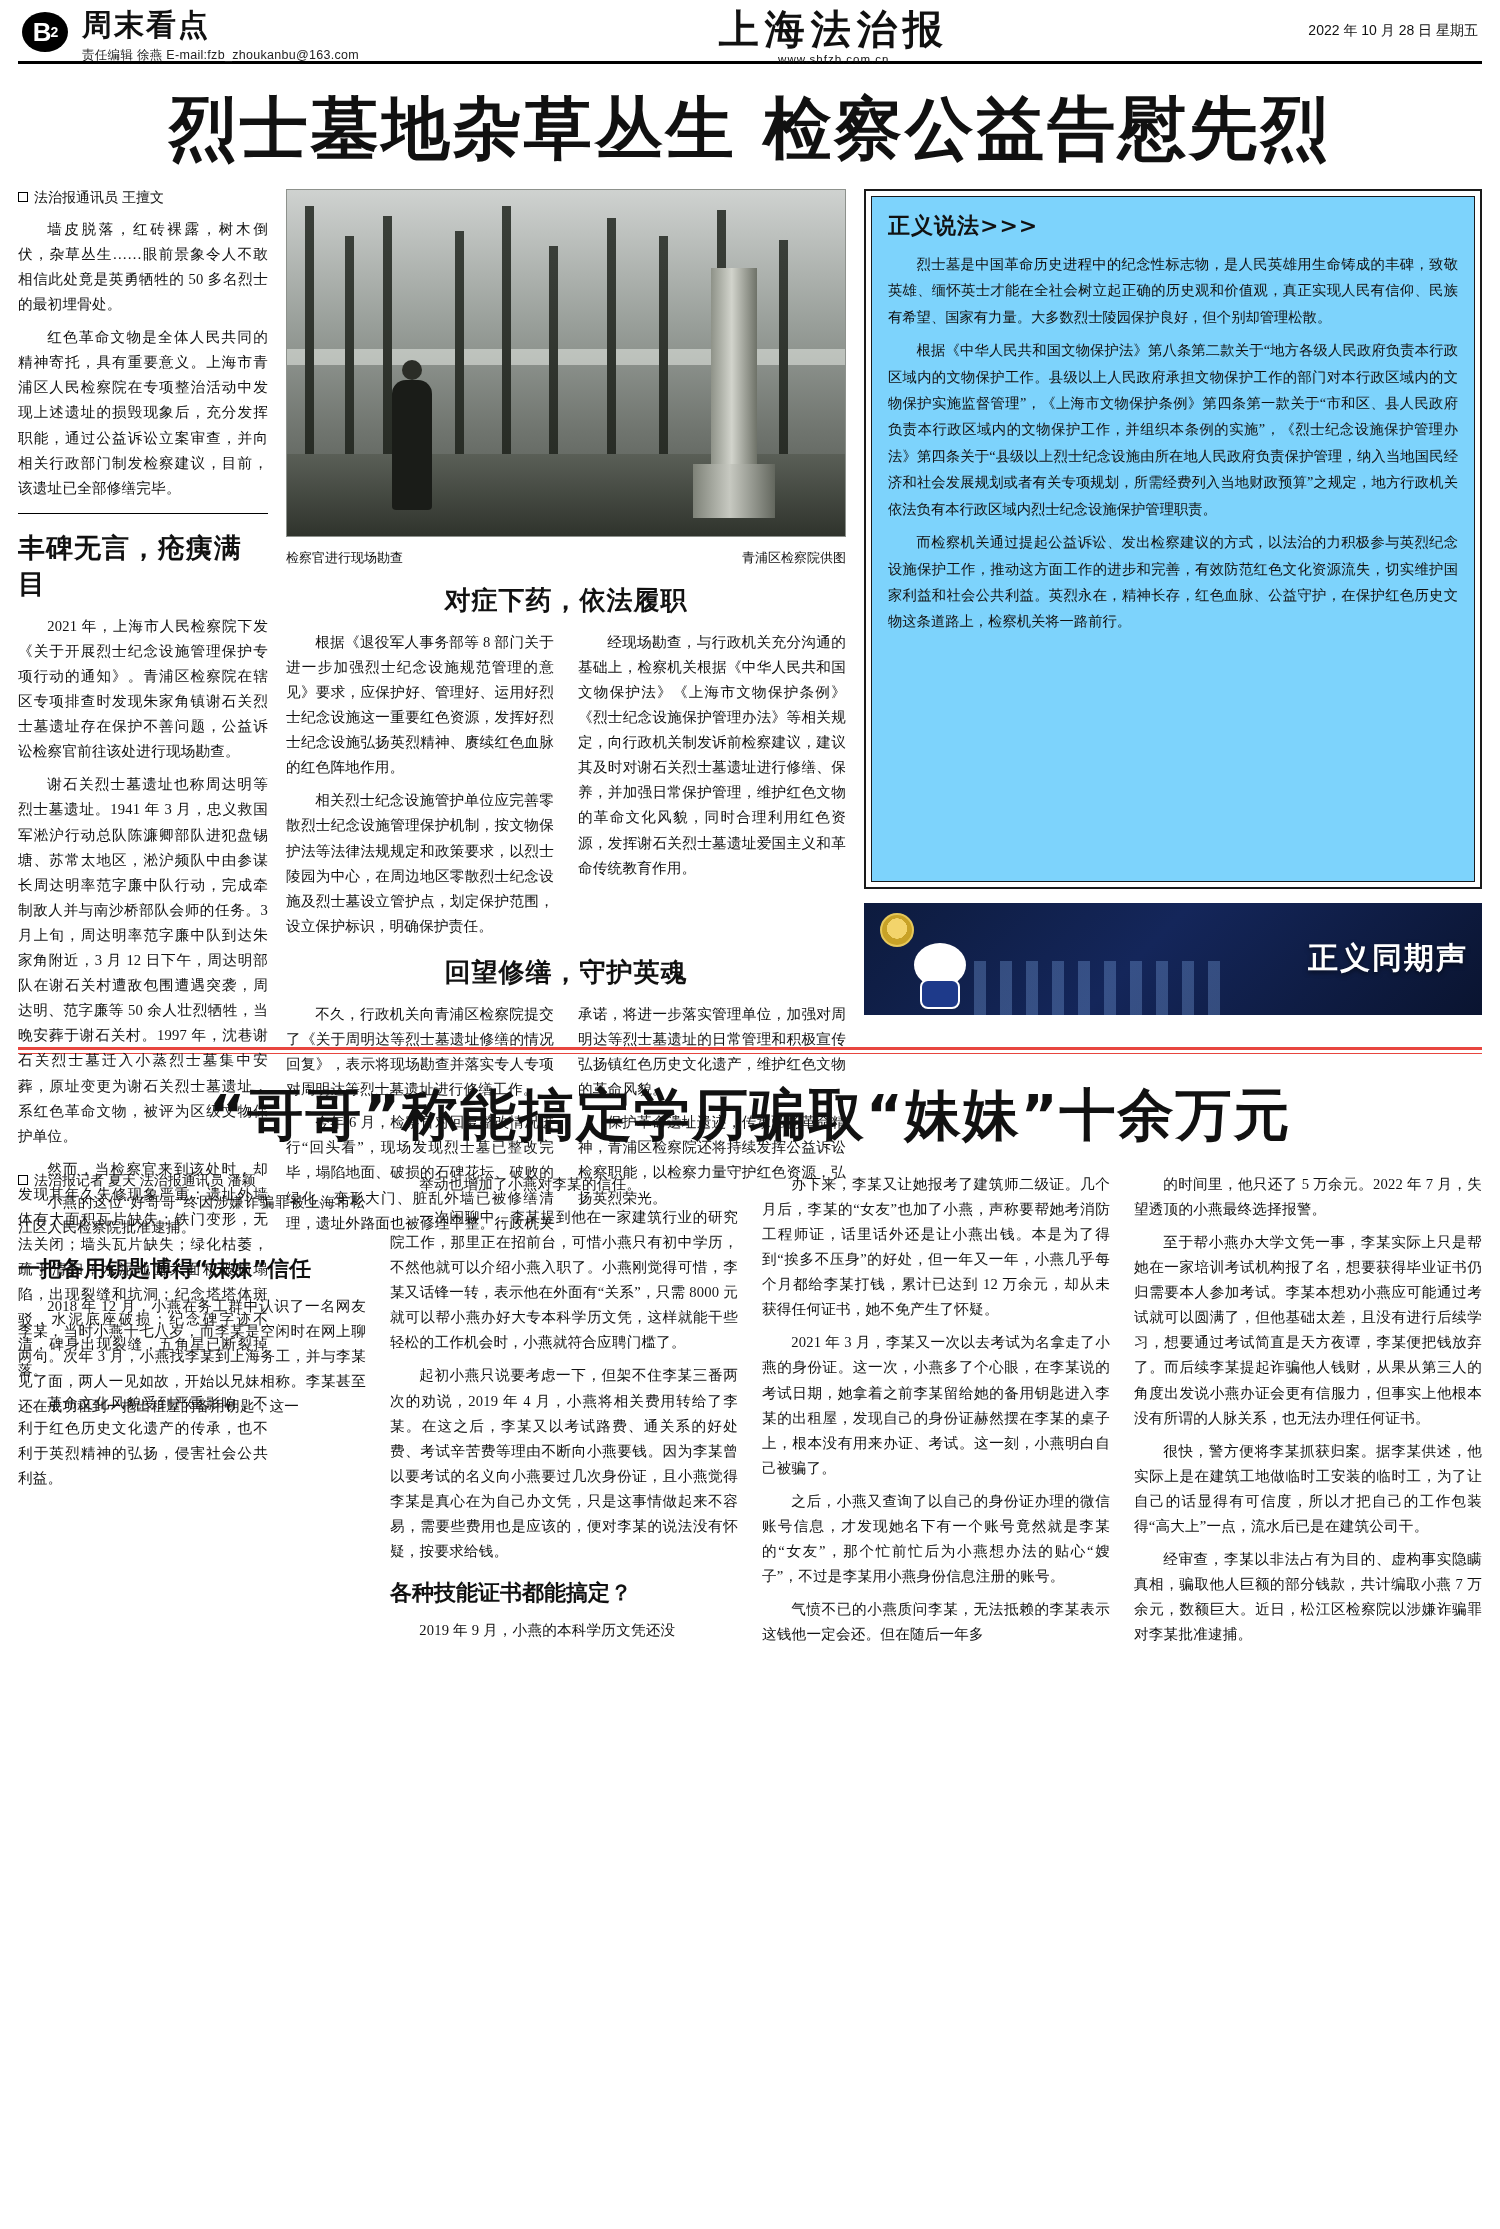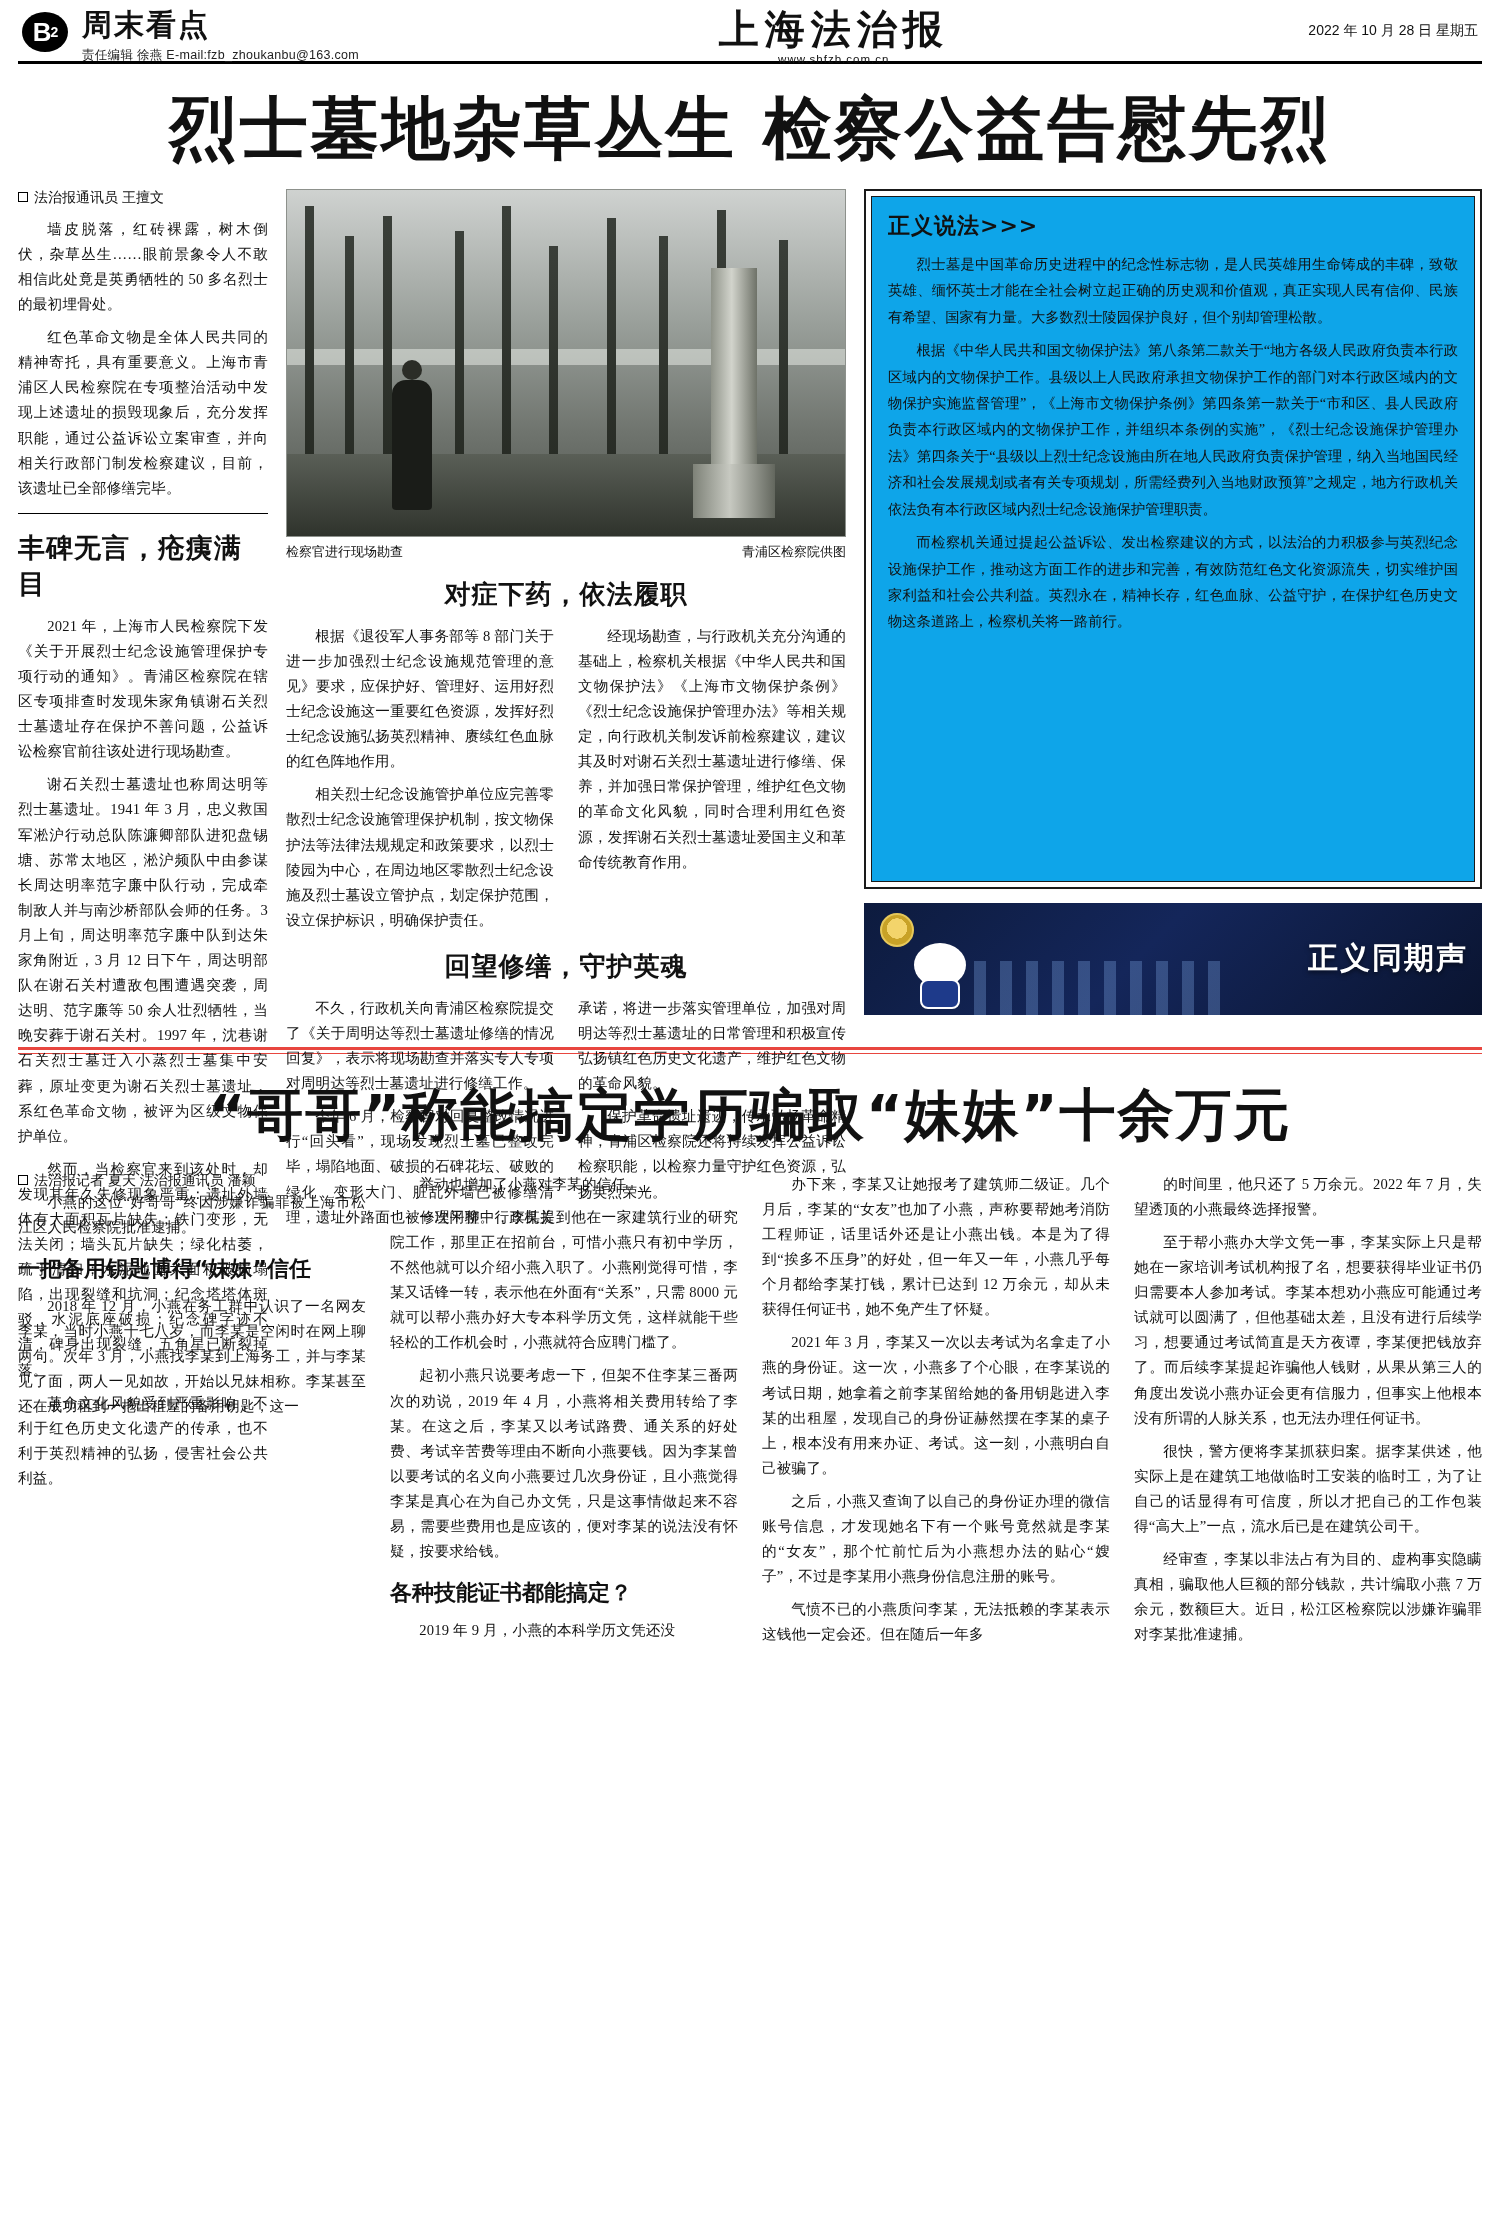--- a/index.html
+++ b/index.html
@@ -130,37 +130,37 @@
   .photo .ground {
     position:absolute; left:0; right:0; bottom:0; height:82px;
     background:linear-gradient(180deg,#5a5f57,#2f332c);
   }
   .photo .sky-strip {
     position:absolute; left:0; right:0; top:46%; height:16px;
     background:rgba(230,233,228,0.55);
   }
   .caption-row {
     display:flex; justify-content:space-between;
-    font-size:13px; padding-top:6px;
+    font-size:13px; padding-top:12px;
     font-family:"Liberation Sans", sans-serif;
   }
 
   .two-col-text { column-count:2; column-gap:24px; }
 
   
   .justice-box {
     border:2px solid #1a1a1a;
     padding:5px;
     height:700px;
   }
   .justice-inner {
     border:1px solid #1a1a1a;
     height:100%;
     padding:14px 16px;
-    background:#0ea5e9;
+    background:#7dd3fc;
   }
   .justice-title {
     font-family:"DejaVu Sans", sans-serif;
     font-weight:bold; font-size:22px; letter-spacing:1px;
     margin-bottom:10px;
   }
   .justice-inner p {
     font-size:14.3px; line-height:1.85; text-indent:2em; margin:0 0 7px 0; text-align:justify;
   }
 

